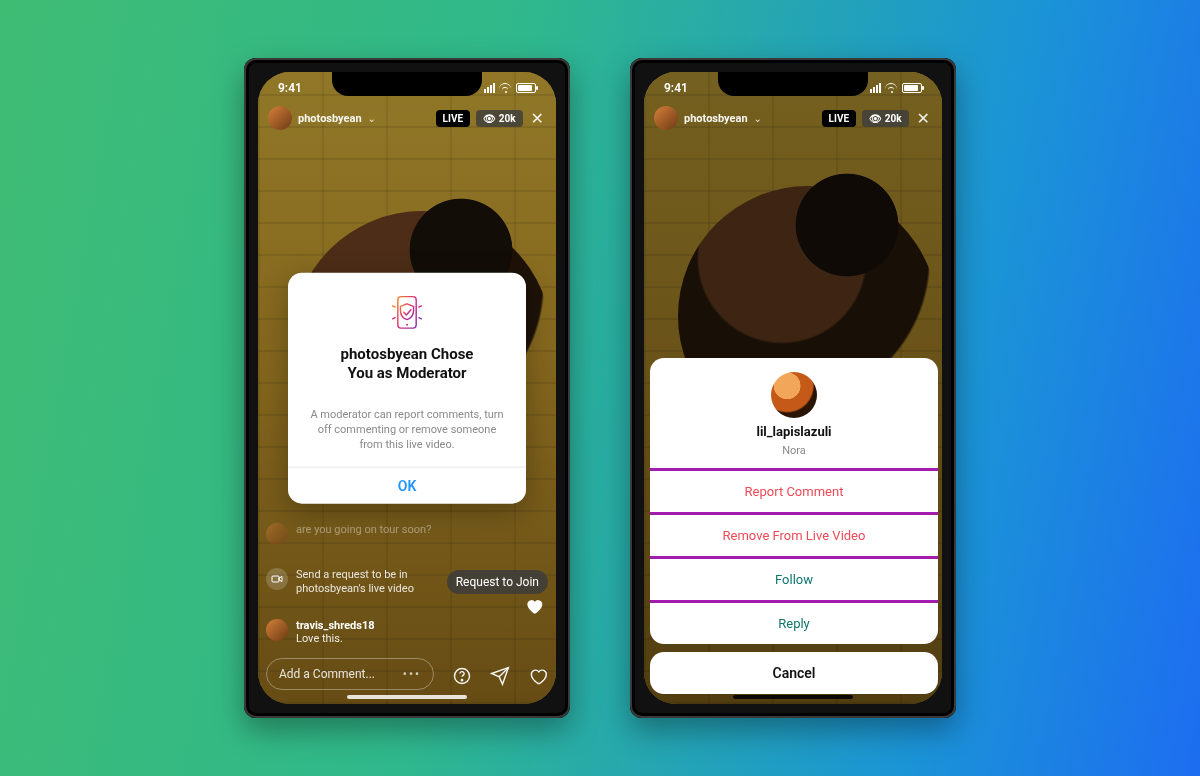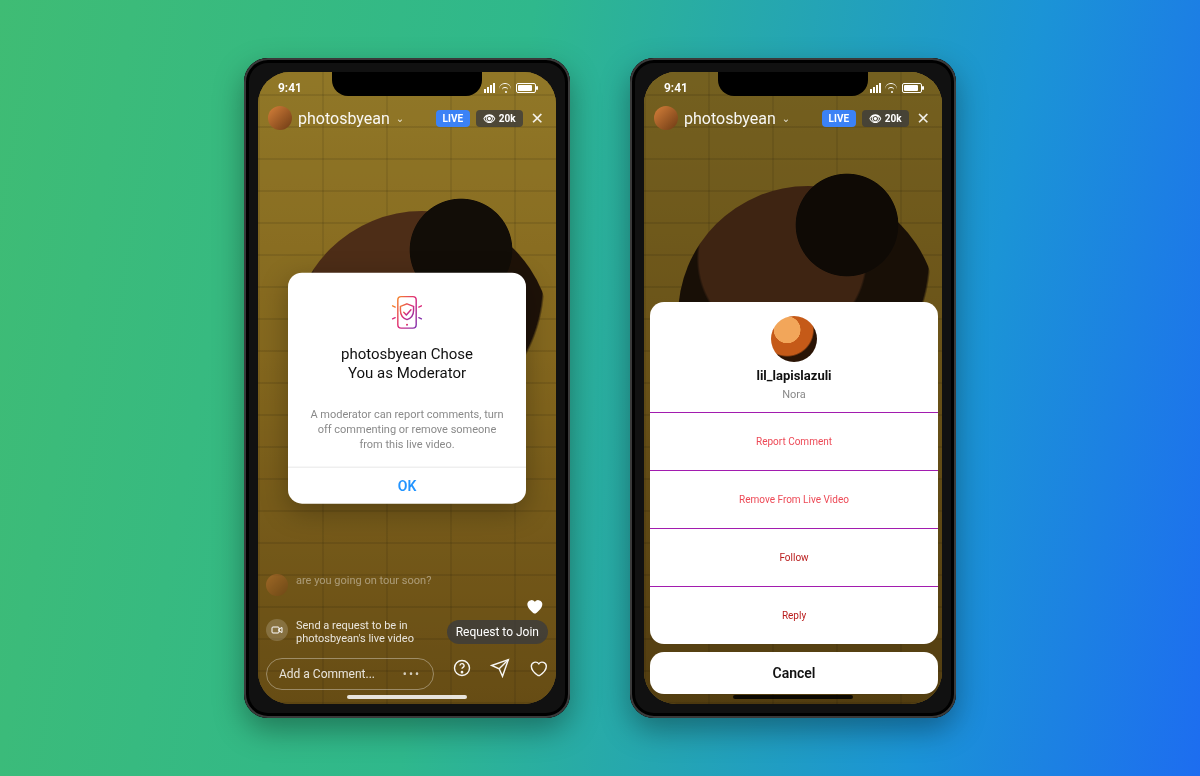--- a/index.html
+++ b/index.html
@@ -4,21 +4,21 @@
 <style>
   * { box-sizing: border-box; margin: 0; padding: 0; font-family: -apple-system, BlinkMacSystemFont, "Segoe UI", Roboto, Helvetica, Arial, sans-serif; }
   body {
     width: 1200px; height: 776px;
     background: linear-gradient(100deg, #3fbc74 0%, #2fb88c 40%, #1b94d6 78%, #1d6df0 100%);
     display: flex; align-items: center; justify-content: center; gap: 60px;
   }
   
   .phone {
     width: 326px; height: 660px;
-    background: #111; border-radius: 24px;
+    background: #111; border-radius: 12px;
     padding: 14px; position: relative;
     box-shadow: 0 12px 30px rgba(0,0,0,0.35), inset 0 0 0 2px #3a3a3a, inset 0 0 0 5px #000;
   }
   .screen {
     width: 100%; height: 100%; border-radius: 32px;
     background: #6f5a1f; position: relative; overflow: hidden;
   }
   .notch {
     position: absolute; top: 0; left: 50%; transform: translateX(-50%);
     width: 150px; height: 24px; background: #000; border-radius: 0 0 16px 16px; z-index: 50;
@@ -58,71 +58,71 @@
   .wifi::after{width:6px;height:3px;left:3px;top:4px}
   .wifi i{position:absolute;left:5.5px;top:8px;width:2px;height:2px;background:#fff;border-radius:50%}
   .batt{ width:20px;height:10px;border:1px solid #fff;border-radius:2px;position:relative}
   .batt::after{content:"";position:absolute;right:-3px;top:2px;width:2px;height:4px;background:#fff;border-radius:1px}
   .batt i{position:absolute;left:1px;top:1px;bottom:1px;width:14px;background:#fff;border-radius:1px}
 
   
   .live-head { position:absolute; top:34px; left:0; right:0; padding:0 10px;
     display:flex; align-items:center; gap:6px; color:#fff; z-index:45;}
   .ava { width:24px;height:24px;border-radius:50%;background:linear-gradient(135deg,#d6803a,#6d3a14);flex:0 0 auto;}
-  .uname{font-size:16px;font-weight:400;opacity:.95}
+  .uname{font-size:11px;font-weight:700;opacity:.95}
   .chev{font-size:10px;opacity:.8}
   .spacer{flex:1}
   .pill{font-size:10px;font-weight:700;padding:3px 7px;border-radius:4px;color:#fff}
-  .pill.live{background:#3b82f6}
+  .pill.live{background:#000000}
   .pill.viewers{background:rgba(60,60,60,0.8);display:flex;align-items:center;gap:3px}
   .eye{font-size:10px}
   .xbtn{font-size:16px;font-weight:300;opacity:.9;padding:0 2px}
 
   
   .comments{position:absolute;left:8px;right:8px;bottom:58px;display:flex;flex-direction:column;gap:23px;color:#fff;z-index:30}
   .crow{display:flex;align-items:flex-start;gap:8px;font-size:11px}
   .crow .ava{width:22px;height:22px}
   .crow .txt{display:flex;flex-direction:column;line-height:1.25}
   .crow .txt b{font-size:11px}
   .crow .txt span{opacity:.9}
   .crow.join .txt span{opacity:.85}
   .joinpill{margin-left:auto;align-self:center;background:rgba(60,60,60,0.82);color:#fff;
     font-size:12px;padding:5px 9px;border-radius:12px;white-space:nowrap}
   .crow .ava.circle-icon{background:rgba(255,255,255,0.18);display:flex;align-items:center;justify-content:center;color:#fff}
 
-  .bottom{position:absolute;left:8px;right:8px;bottom:14px;display:flex;align-items:flex-start;gap:18px;z-index:30}
+  .bottom{position:absolute;left:8px;right:8px;bottom:14px;display:flex;align-items:flex-end;gap:18px;z-index:30}
   .input{flex:1;color:rgba(255,255,255,.85);font-size:12px;
     border:1px solid rgba(255,255,255,.35);border-radius:18px;padding:8px 12px;display:flex;align-items:center;justify-content:space-between}
   .dots{letter-spacing:2px;opacity:.85}
   .icn{color:#fff;font-size:18px;opacity:.95}
   .homebar{position:absolute;left:50%;bottom:5px;transform:translateX(-50%);
     width:120px;height:4px;border-radius:3px;background:rgba(255,255,255,.85);z-index:40}
 
   
   .modal{position:absolute;left:50%;top:50%;transform:translate(-50%,-50%);
     width:238px;background:#fff;border-radius:14px;text-align:center;
     box-shadow:0 8px 28px rgba(0,0,0,.28);z-index:70}
   .modal-top{padding:20px 18px 14px}
   .mod-ico{display:flex;justify-content:center;margin-bottom:10px}
   .mod-ico svg{width:42px;height:42px}
-  .modal h3{font-size:15px;font-weight:400;color:#111;line-height:1.25}
+  .modal h3{font-size:15px;font-weight:700;color:#111;line-height:1.25}
   .modal p{font-size:11px;color:#8a8a8a;margin-top:24px;line-height:1.4}
   .modal .okrow{border-top:1px solid #e8e8e8;padding:10px 0;color:#2294ff;font-size:14px;font-weight:600}
 
   
   .sheet-wrap{position:absolute;left:6px;right:4px;bottom:10px;z-index:70}
   .sheet{background:#fff;border-radius:14px;overflow:hidden;text-align:center}
   .sheet-head{padding:14px 0 10px}
   .sheet-ava{width:46px;height:46px;border-radius:50%;margin:0 auto 6px;
     background:radial-gradient(circle at 35% 30%, #f2a65a 0 30%, #c55a18 31% 58%, #2a1405 62% 100%)}
   .sheet-head b{display:block;font-size:13px;color:#111}
   .sheet-head small{font-size:11px;color:#8a8a8a}
-  .sheet .row{padding:23px 0;border-top:1px solid #a21caf;font-size:10px}
+  .sheet .row{padding:13px 0;border-top:3px solid #a21caf;font-size:13px}
   .sheet .row.destructive{color:#ed4956}
-  .sheet .row.plain{color:#b91c1c}
+  .sheet .row.plain{color:#0f766e}
   .cancel{margin-top:8px;background:#fff;border-radius:14px;text-align:center;
     padding:13px 0;font-size:14px;font-weight:600;color:#111}
 
   .heart-float{position:absolute;right:12px;bottom:88px;width:20px;height:20px;color:#fff;z-index:31}
 </style>
 </head>
 <body>
 
 <div class="phone">
   <div class="screen">
@@ -174,20 +174,27 @@
           <svg width="12" height="12" viewBox="0 0 24 24" fill="none" stroke="#fff" stroke-width="2">
               <rect x="2" y="6" width="14" height="12" rx="2"></rect>
               <path d="M16 10l6-3v10l-6-3z"></path>
             </svg>
         </span>
         <span class="txt">
           <span>Send a request to be in</span>
           <span>photosbyean's live video</span>
         </span>
         <span class="joinpill">Request to Join</span>
+      </div>
+      <div class="crow">
+        <span class="ava"></span>
+        <span class="txt">
+          <b>travis_shreds18</b>
+          <span>Love this.</span>
+        </span>
       </div>
     </div>
 
     <span class="heart-float">
       <svg viewBox="0 0 24 24" width="20" height="20" fill="#fff">
           <path d="M12 21s-8-5.3-8-11a5 5 0 0 1 9-3 5 5 0 0 1 9 3c0 5.7-8 11-8 11z"></path>
         </svg>
     </span>
 
     <div class="bottom">

